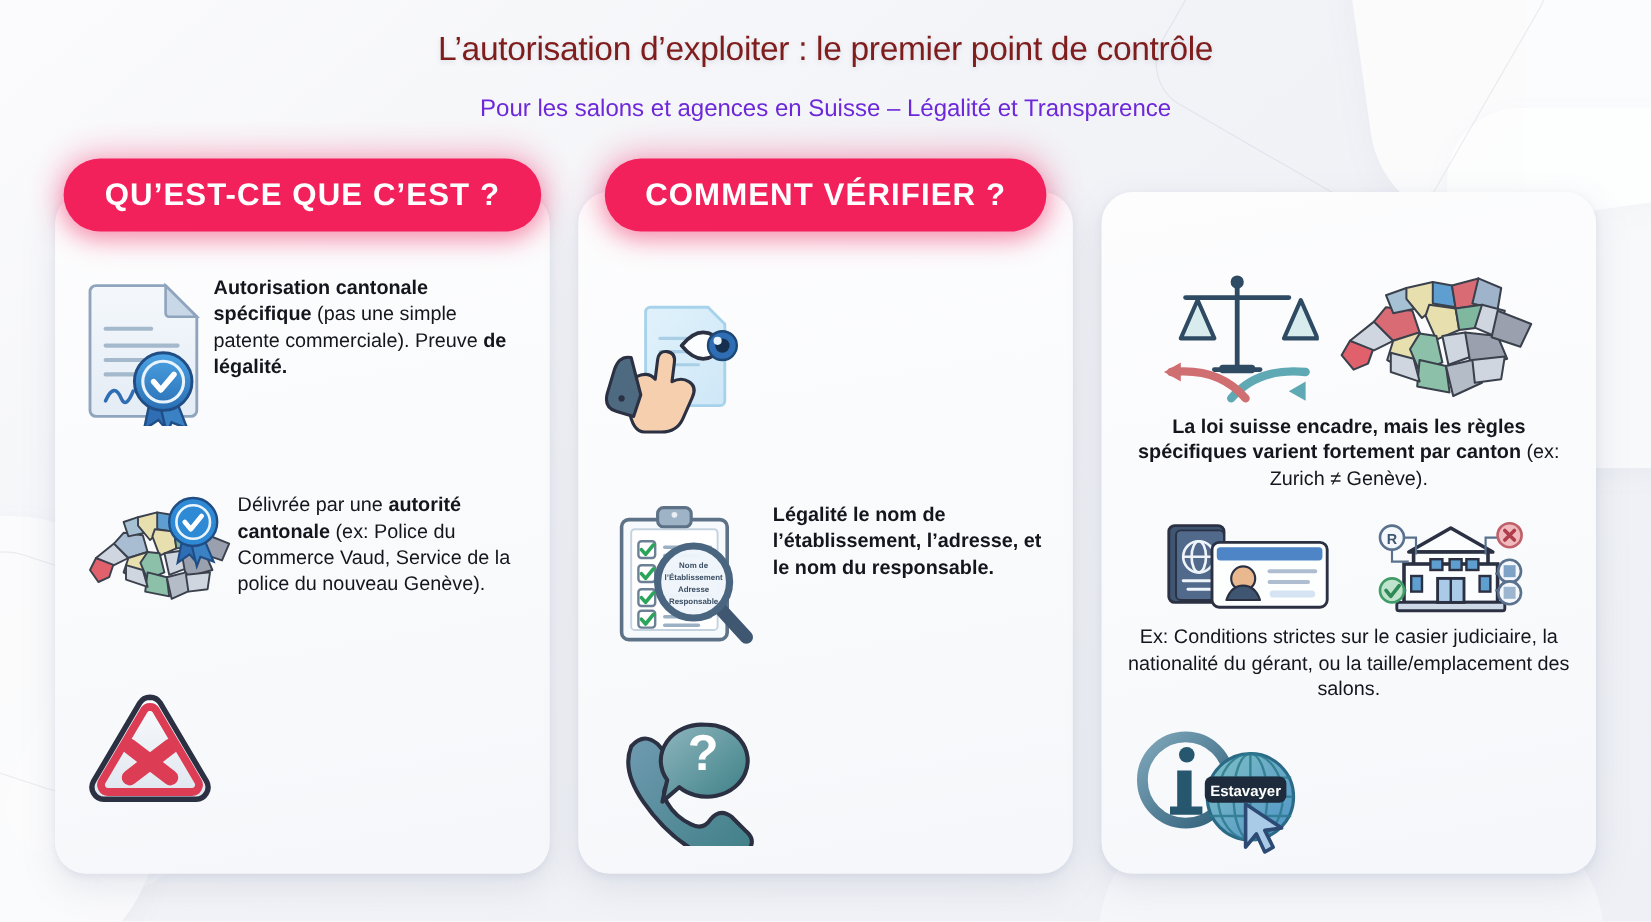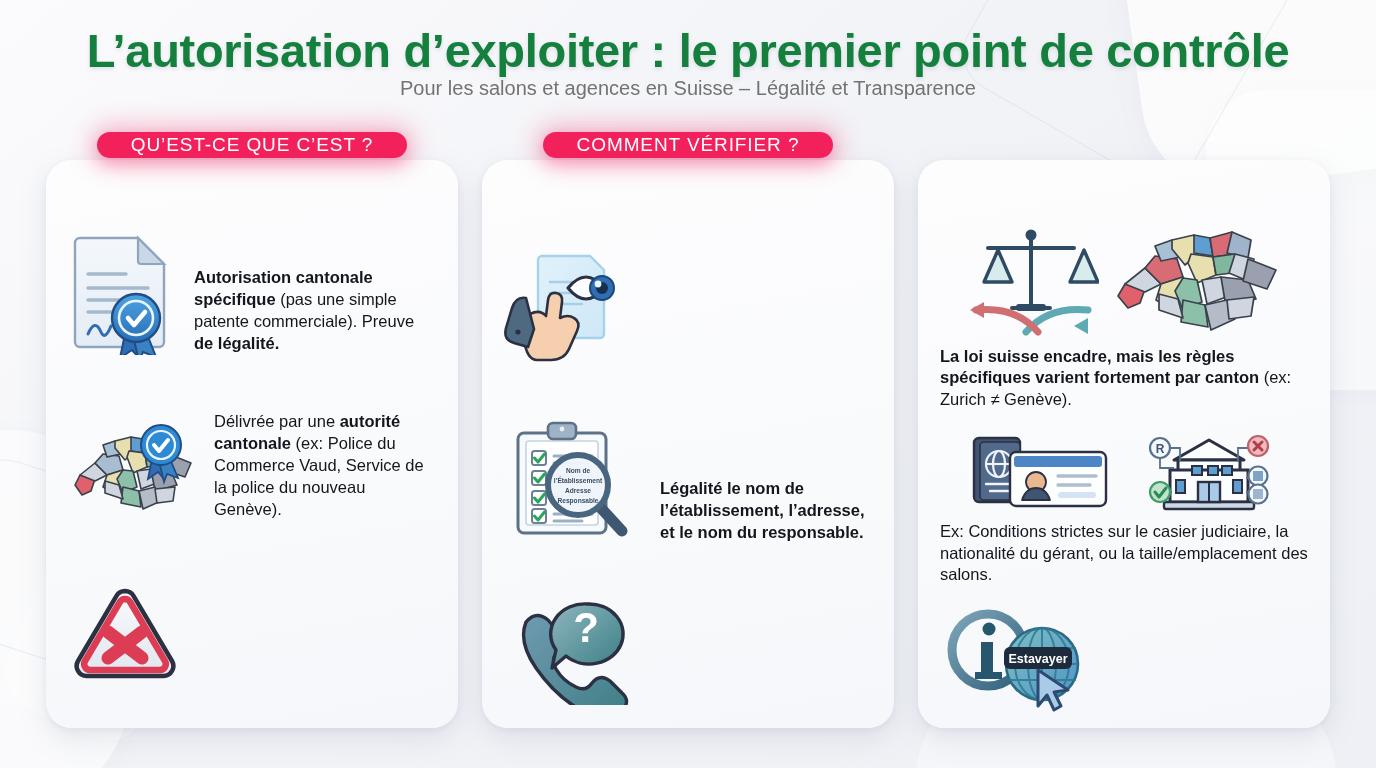--- a/index.html
+++ b/index.html
@@ -31,26 +31,26 @@
            border-radius: 100px 100px 0 0; opacity: .40; }
   .bg-line { position: absolute; border: 1px solid rgba(175,183,202,.22); }
   .bg-l1 { width: 260px; height: 260px; right: 120px; top: -110px;
            border-radius: 40px; transform: rotate(30deg); }
   .bg-l2 { width: 180px; height: 180px; left: -60px; top: 470px;
            border-radius: 50px; transform: rotate(18deg); }
 
   
   .header { position: absolute; top: 26px; left: 0; right: 0; text-align: center; z-index: 4; }
   .title {
-    font-size: 47px; font-weight: bold; color: #15803d;
+    font-size: 28px; font-weight: normal; color: #7f1d1d;
     letter-spacing: -.3px; line-height: 1.08;
     text-shadow: 0 2px 4px rgba(120,130,155,.22);
   }
   .subtitle {
-    margin-top: 0; font-size: 20px; color: #737373; font-weight: 400;
+    margin-top: 24px; font-size: 20px; color: #6d28d9; font-weight: 400;
   }
 
   
   .cards {
     position: absolute; top: 160px; left: 46px; right: 46px;
     display: flex; gap: 24px; z-index: 3;
   }
   .card {
     position: relative; flex: 1;
     background: linear-gradient(170deg,#fdfdfe 0%,#f9fafc 60%,#f6f7fa 100%);
@@ -60,43 +60,43 @@
   }
   .card.tall  { height: 568px; }
   .card.mid   { height: 568px; }
 
   .pill-wrap {
     position: absolute; top: -28px; left: 0; right: 0;
     display: flex; justify-content: center; z-index: 5;
   }
   .pill {
     background: #f2215c; color: #fff;
-    font-size: 19px; font-weight: normal; letter-spacing: .9px;
-    padding: 2px 34px; border-radius: 34px;
+    font-size: 26px; font-weight: bold; letter-spacing: .9px;
+    padding: 15px 34px; border-radius: 34px;
     white-space: nowrap;
     box-shadow: 0 0 26px 6px rgba(242,33,92,.30), 0 6px 16px rgba(242,33,92,.28);
   }
 
   
-  .row { display: flex; align-items: flex-end; gap: 16px; }
+  .row { display: flex; align-items: flex-start; }
   .row .icon { flex: 0 0 auto; display: flex; align-items: center; justify-content: center; }
   .row .txt { font-size: 16.5px; line-height: 1.33; color: #14161d; }
   .txt b { font-weight: bold; }
 
   .col1 .row { margin-bottom: 0; }
   .col1 .r1 { margin-top: 18px; }
   .col1 .r2 { margin-top: 56px; }
   .col1 .r3 { margin-top: 62px; }
 
   .col2 .r1 { margin-top: 26px; }
   .col2 .r2 { margin-top: 56px; }
   .col2 .r3 { margin-top: 56px; }
 
   
-  .block { text-align: left; }
+  .block { text-align: center; }
   .block .arts { display: flex; align-items: center; justify-content: center; gap: 10px; }
   .block .cap { font-size: 16.5px; line-height: 1.3; color: #14161d; margin-top: 6px; }
   .col3 .b1 { margin-top: 10px; }
   .col3 .b2 { margin-top: 20px; }
   .col3 .b3 { margin-top: 16px; display: flex; align-items: center; gap: 14px; text-align: left; }
   .col3 .b3 .cap { margin-top: 0; }
 
   svg { display: block; }
 </style>
 </head>

